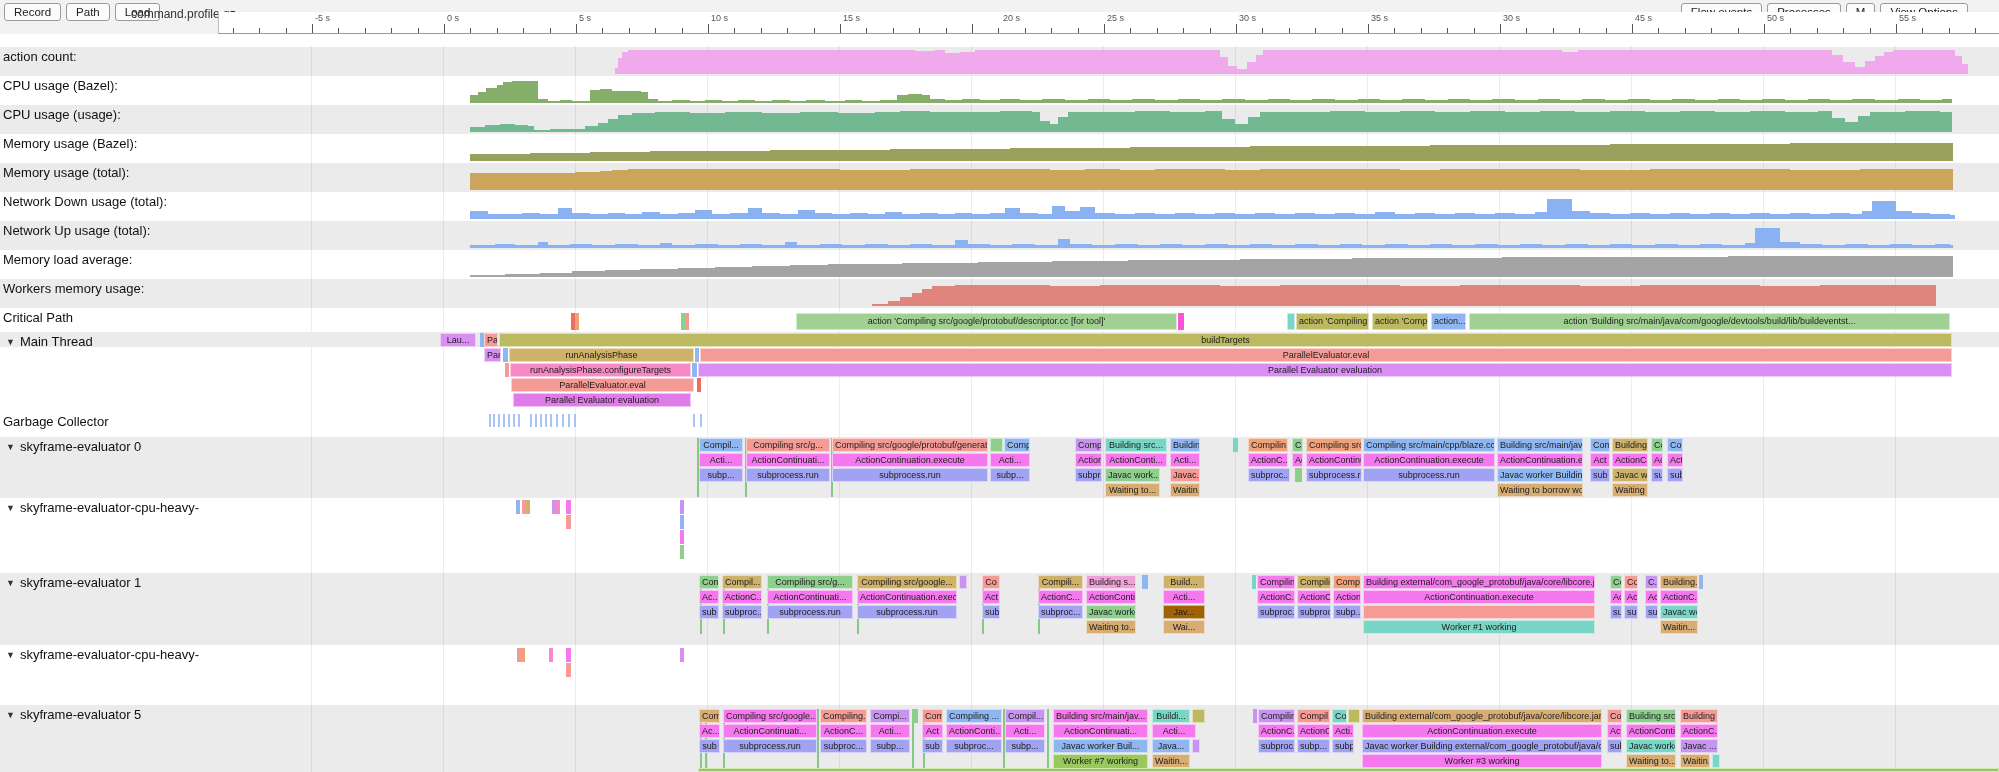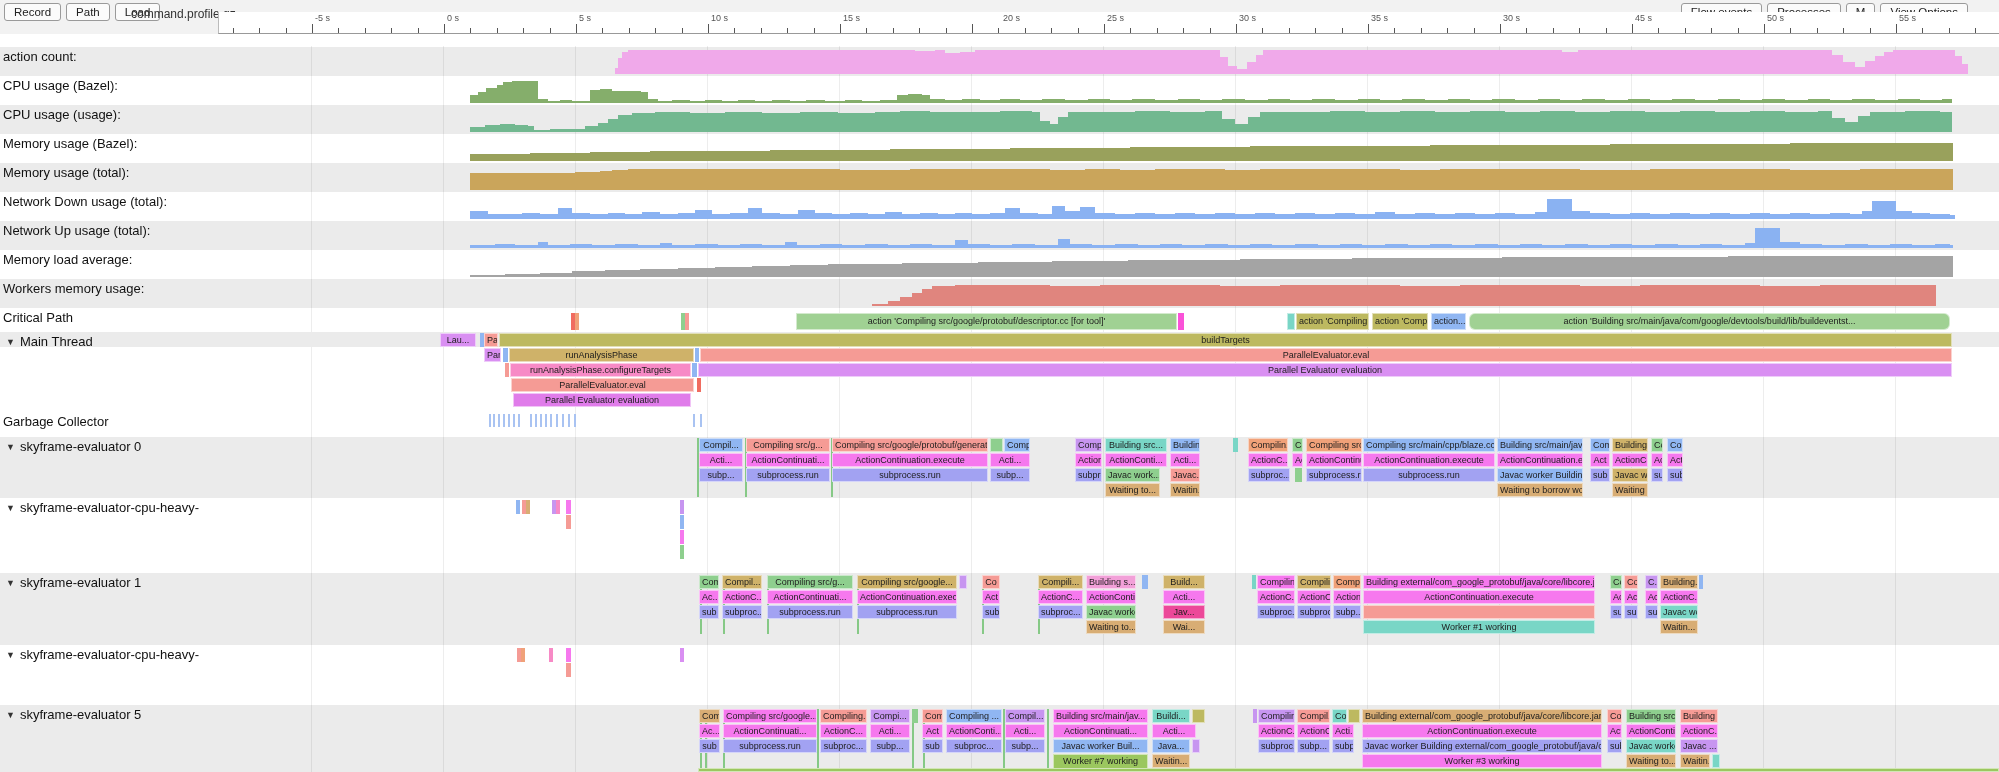--- a/index.html
+++ b/index.html
@@ -191,21 +191,21 @@
       <div class="slice" style="left: 571px; top: 313px; width: 3px; height: 17px; line-height: 15px; background: rgb(240, 108, 96);"></div>
       <div class="slice" style="left: 575px; top: 313px; width: 3px; height: 17px; line-height: 15px; background: rgb(240, 161, 121);"></div>
       <div class="slice" style="left: 681px; top: 313px; width: 3px; height: 17px; line-height: 15px; background: rgb(142, 207, 142);"></div>
       <div class="slice" style="left: 685px; top: 313px; width: 3px; height: 17px; line-height: 15px; background: rgb(245, 155, 149);"></div>
       <div class="slice bordered" style="left: 796px; top: 313px; width: 381px; height: 17px; line-height: 15px; background: rgb(160, 209, 147);">action 'Compiling src/google/protobuf/descriptor.cc [for tool]'</div>
       <div class="slice" style="left: 1178px; top: 313px; width: 6px; height: 17px; line-height: 15px; background: rgb(250, 82, 216);"></div>
       <div class="slice bordered" style="left: 1287px; top: 313px; width: 8px; height: 17px; line-height: 15px; background: rgb(121, 214, 198);"></div>
       <div class="slice bordered" style="left: 1296px; top: 313px; width: 73px; height: 17px; line-height: 15px; background: rgb(189, 185, 96);">action 'Compiling...</div>
       <div class="slice bordered" style="left: 1372px; top: 313px; width: 56px; height: 17px; line-height: 15px; background: rgb(189, 185, 96);">action 'Compili...</div>
       <div class="slice bordered" style="left: 1431px; top: 313px; width: 35px; height: 17px; line-height: 15px; background: rgb(144, 182, 242);">action...</div>
-      <div class="slice bordered" style="left: 1469px; top: 313px; width: 481px; height: 17px; line-height: 15px; background: rgb(160, 209, 147); border-radius: 6px;">action 'Building src/main/java/com/google/devtools/build/lib/buildeventst...</div>
+      <div class="slice bordered" style="left: 1469px; top: 313px; width: 481px; height: 17px; line-height: 15px; background: rgb(160, 209, 147);">action 'Building src/main/java/com/google/devtools/build/lib/buildeventst...</div>
       <div class="tracklabel" style="top: 310px;">Critical Path</div>
       <div class="slice bordered" style="left: 440px; top: 333px; width: 36px; height: 14px; line-height: 12px; background: rgb(217, 143, 242);">Lau...</div>
       <div class="slice" style="left: 480px; top: 333px; width: 3px; height: 14px; line-height: 12px; background: rgb(144, 182, 242);"></div>
       <div class="slice bordered" style="left: 484px; top: 333px; width: 14px; height: 14px; line-height: 12px; background: rgb(245, 155, 149);">Par</div>
       <div class="slice bordered" style="left: 499px; top: 333px; width: 1453px; height: 14px; line-height: 12px; background: rgb(189, 185, 96);">buildTargets</div>
       <div class="slice bordered" style="left: 484px; top: 348px; width: 17px; height: 14px; line-height: 12px; background: rgb(217, 143, 242);">Par</div>
       <div class="slice" style="left: 503px; top: 348px; width: 5px; height: 14px; line-height: 12px; background: rgb(144, 182, 242);"></div>
       <div class="slice bordered" style="left: 509px; top: 348px; width: 185px; height: 14px; line-height: 12px; background: rgb(207, 178, 105);">runAnalysisPhase</div>
       <div class="slice" style="left: 695px; top: 348px; width: 4px; height: 14px; line-height: 12px; background: rgb(144, 182, 242);"></div>
       <div class="slice bordered" style="left: 700px; top: 348px; width: 1252px; height: 14px; line-height: 12px; background: rgb(245, 155, 149);">ParallelEvaluator.eval</div>
@@ -348,21 +348,21 @@
       <div class="slice bordered" style="left: 1624px; top: 590px; width: 14px; height: 14px; line-height: 12px; background: rgb(246, 120, 238);">Ac...</div>
       <div class="slice bordered" style="left: 1645px; top: 590px; width: 13px; height: 14px; line-height: 12px; background: rgb(246, 120, 238);">Ac...</div>
       <div class="slice bordered" style="left: 1660px; top: 590px; width: 38px; height: 14px; line-height: 12px; background: rgb(246, 120, 238);">ActionC...</div>
       <div class="slice bordered" style="left: 699px; top: 605px; width: 20px; height: 14px; line-height: 12px; background: rgb(162, 162, 242);">sub</div>
       <div class="slice bordered" style="left: 722px; top: 605px; width: 40px; height: 14px; line-height: 12px; background: rgb(162, 162, 242);">subproc...</div>
       <div class="slice bordered" style="left: 767px; top: 605px; width: 86px; height: 14px; line-height: 12px; background: rgb(162, 162, 242);">subprocess.run</div>
       <div class="slice bordered" style="left: 857px; top: 605px; width: 100px; height: 14px; line-height: 12px; background: rgb(162, 162, 242);">subprocess.run</div>
       <div class="slice bordered" style="left: 982px; top: 605px; width: 18px; height: 14px; line-height: 12px; background: rgb(162, 162, 242);">sub</div>
       <div class="slice bordered" style="left: 1038px; top: 605px; width: 45px; height: 14px; line-height: 12px; background: rgb(162, 162, 242);">subproc...</div>
       <div class="slice bordered" style="left: 1086px; top: 605px; width: 50px; height: 14px; line-height: 12px; background: rgb(142, 207, 142);">Javac worker...</div>
-      <div class="slice bordered" style="left: 1163px; top: 605px; width: 42px; height: 14px; line-height: 12px; background: #ec4899;">Jav...</div>
+      <div class="slice bordered" style="left: 1163px; top: 605px; width: 42px; height: 14px; line-height: 12px; background: #a16207;">Jav...</div>
       <div class="slice bordered" style="left: 1257px; top: 605px; width: 38px; height: 14px; line-height: 12px; background: rgb(162, 162, 242);">subproc...</div>
       <div class="slice bordered" style="left: 1297px; top: 605px; width: 34px; height: 14px; line-height: 12px; background: rgb(162, 162, 242);">subproc...</div>
       <div class="slice bordered" style="left: 1333px; top: 605px; width: 28px; height: 14px; line-height: 12px; background: rgb(162, 162, 242);">subp...</div>
       <div class="slice bordered" style="left: 1363px; top: 605px; width: 232px; height: 14px; line-height: 12px; background: rgb(245, 155, 149);"></div>
       <div class="slice bordered" style="left: 1610px; top: 605px; width: 12px; height: 14px; line-height: 12px; background: rgb(162, 162, 242);">sub</div>
       <div class="slice bordered" style="left: 1624px; top: 605px; width: 14px; height: 14px; line-height: 12px; background: rgb(162, 162, 242);">sub</div>
       <div class="slice bordered" style="left: 1645px; top: 605px; width: 13px; height: 14px; line-height: 12px; background: rgb(162, 162, 242);">su...</div>
       <div class="slice bordered" style="left: 1660px; top: 605px; width: 38px; height: 14px; line-height: 12px; background: rgb(121, 214, 198);">Javac wo...</div>
       <div class="slice bordered" style="left: 1086px; top: 620px; width: 50px; height: 14px; line-height: 12px; background: rgb(216, 173, 116);">Waiting to...</div>
       <div class="slice bordered" style="left: 1163px; top: 620px; width: 42px; height: 14px; line-height: 12px; background: rgb(216, 173, 116);">Wai...</div>

